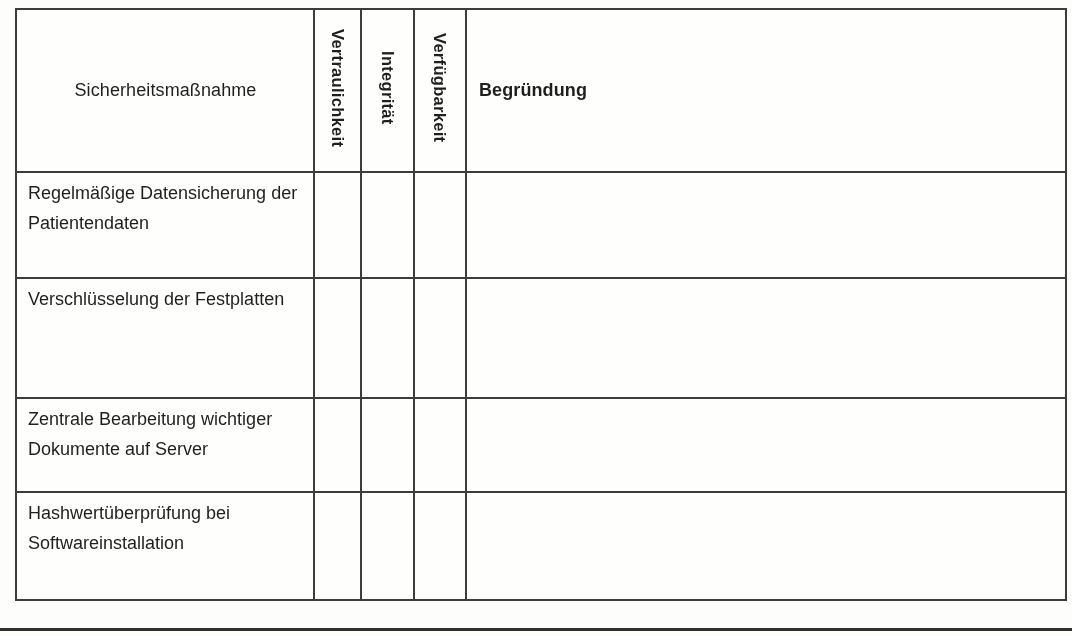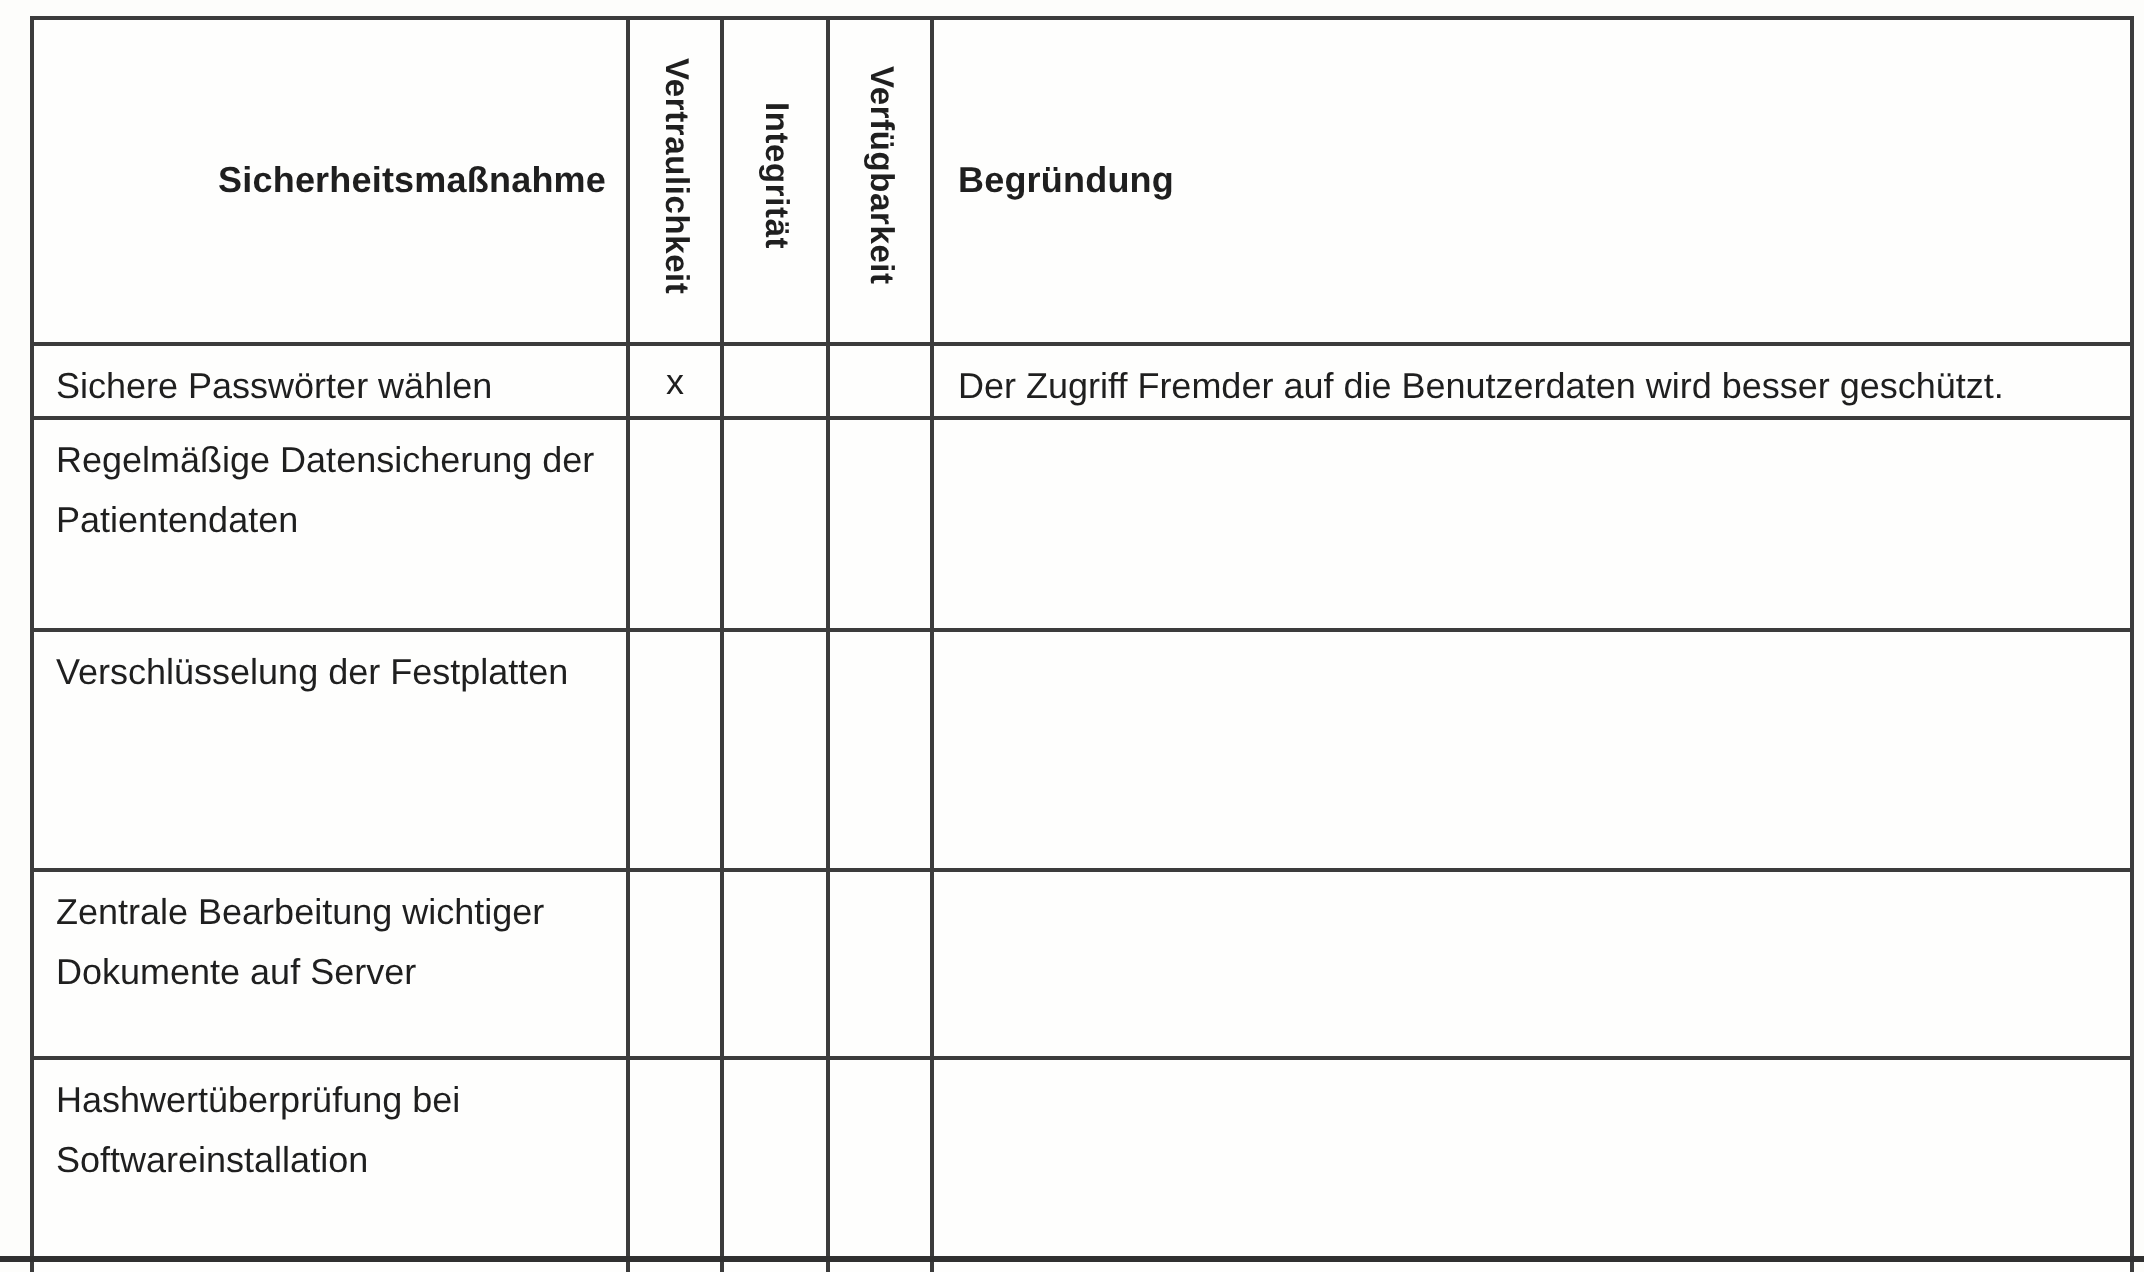--- a/index.html
+++ b/index.html
@@ -35,24 +35,24 @@
   
   col.c-measure { width: 298px; }
   col.c-conf    { width: 47px; }
   col.c-int     { width: 53px; }
   col.c-avail   { width: 52px; }
   col.c-just    { width: 600px; }
 
   
   tr.r-header { height: 163px; }
   th.h-measure {
-    text-align: right;
+    text-align: center;
     vertical-align: middle;
     padding: 0 10px 0 11px;
-    font-weight: bold;
+    font-weight: normal;
     font-size: 18.5px;
     letter-spacing: 0.1px;
   }
   th.h-vert {
     vertical-align: middle;
     text-align: center;
     padding: 0;
   }
   th.h-vert .vtext {
     display: inline-block;
@@ -130,27 +130,20 @@
         <th class="h-vert">
           <span class="vtext">Integrität</span>
         </th>
         <th class="h-vert">
           <span class="vtext">Verfügbarkeit</span>
         </th>
         <th class="h-just">Begründung</th>
       </tr>
     </thead>
     <tbody>
-      <tr class="r1">
-        <td class="measure-cell">Sichere Passwörter wählen</td>
-        <td class="mark-cell">x</td>
-        <td class="mark-cell"></td>
-        <td class="mark-cell"></td>
-        <td class="just-cell">Der Zugriff Fremder auf die Benutzerdaten wird besser geschützt.</td>
-      </tr>
       <tr class="r2">
         <td class="measure-cell">Regelmäßige Datensicherung der Patientendaten</td>
         <td class="mark-cell"></td>
         <td class="mark-cell"></td>
         <td class="mark-cell"></td>
         <td class="just-cell"></td>
       </tr>
       <tr class="r3">
         <td class="measure-cell">Verschlüsselung der Festplatten</td>
         <td class="mark-cell"></td>

